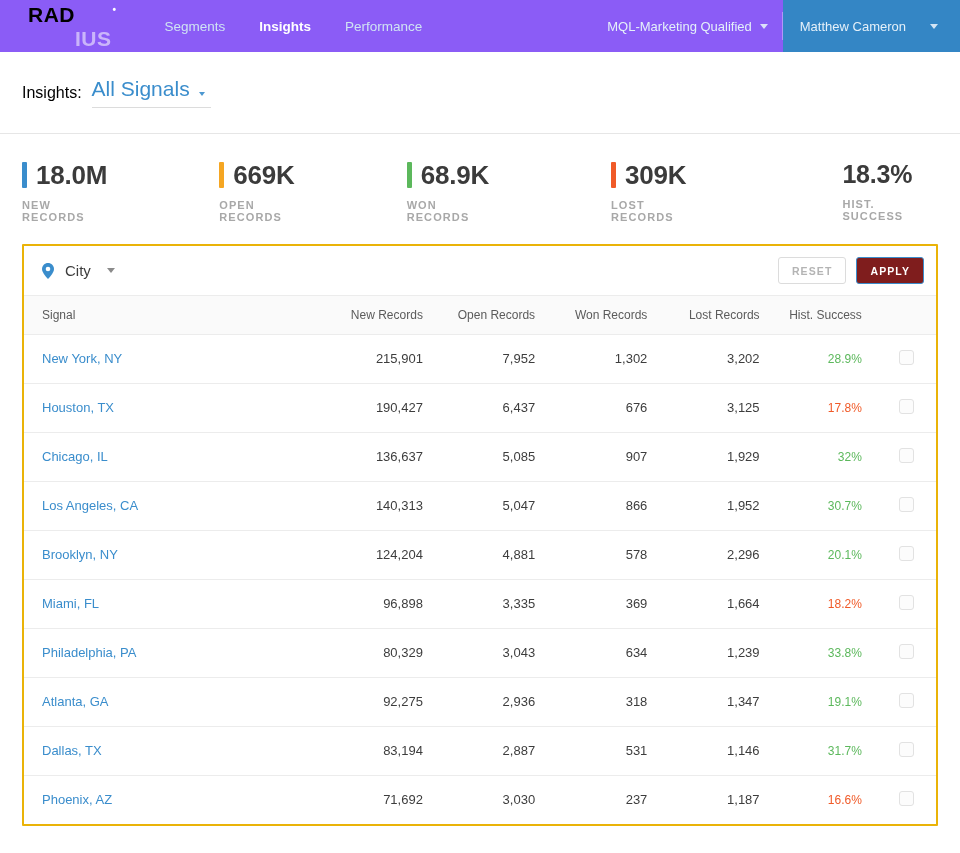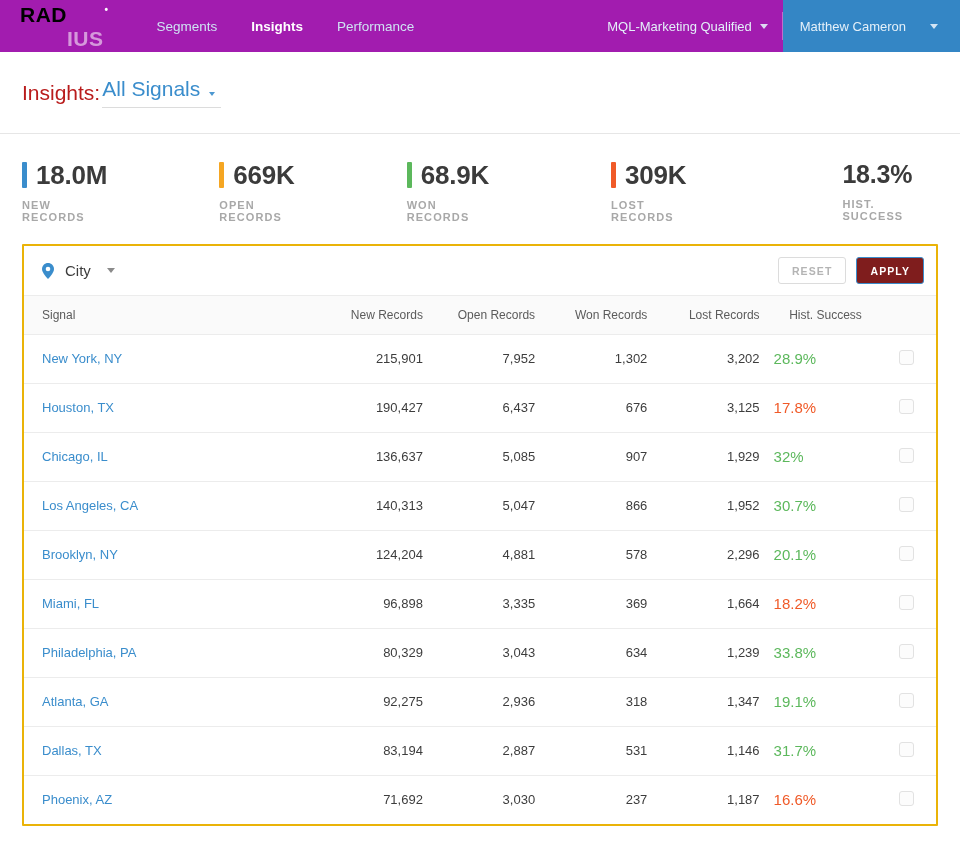--- a/index.html
+++ b/index.html
@@ -9,24 +9,25 @@
     width: 960px;
     height: 853px;
     background: #ffffff;
     font-family: "Liberation Sans", sans-serif;
     -webkit-font-smoothing: antialiased;
   }
 
   
   .topnav {
     height: 52px;
-    background: #a21caf;
+    background: #8b5cf6;
     display: flex;
     align-items: center;
     position: relative;
+    padding-left: 8px;
   }
   .logo {
     margin-left: 20px;
     font-size: 21px;
     font-weight: 700;
     letter-spacing: 0.5px;
     line-height: 1;
     display: flex;
     align-items: flex-start;
     user-select: none;
@@ -95,23 +96,23 @@
 
   
   .subhead {
     height: 82px;
     border-bottom: 1px solid #e6e6e6;
     display: flex;
     align-items: center;
     padding-left: 22px;
   }
   .subhead-label {
-    font-size: 21px;
-    color: #b91c1c;
-    margin-right: 2px;
+    font-size: 16px;
+    color: #000000;
+    margin-right: 10px;
   }
   .subhead-select {
     font-size: 21px;
     color: #3a8dcc;
     cursor: pointer;
     border-bottom: 1px solid #dcdcdc;
     padding-bottom: 6px;
     display: inline-flex;
     align-items: baseline;
     padding-right: 6px;
@@ -251,21 +252,21 @@
     color: #3d3d3d;
     vertical-align: middle;
   }
   td.c-signal {
     text-align: left;
     padding-left: 18px;
     color: #3a8dcc;
     cursor: pointer;
   }
   td.c-num { text-align: right; padding-right: 14px; }
-  td.c-pct { text-align: left; padding-right: 16px; font-size: 15px; margin-top: 32px; }
+  td.c-pct { text-align: right; padding-right: 16px; font-size: 12px; margin-top: 32px; }
   td.c-chk { text-align: center; }
   .pct-up   { color: #5cb85c; }
   .pct-down { color: #f05a28; }
 
   .chk {
     width: 15px;
     height: 15px;
     border: 1px solid #e2e2e2;
     border-radius: 3px;
     background: #fcfcfc;

